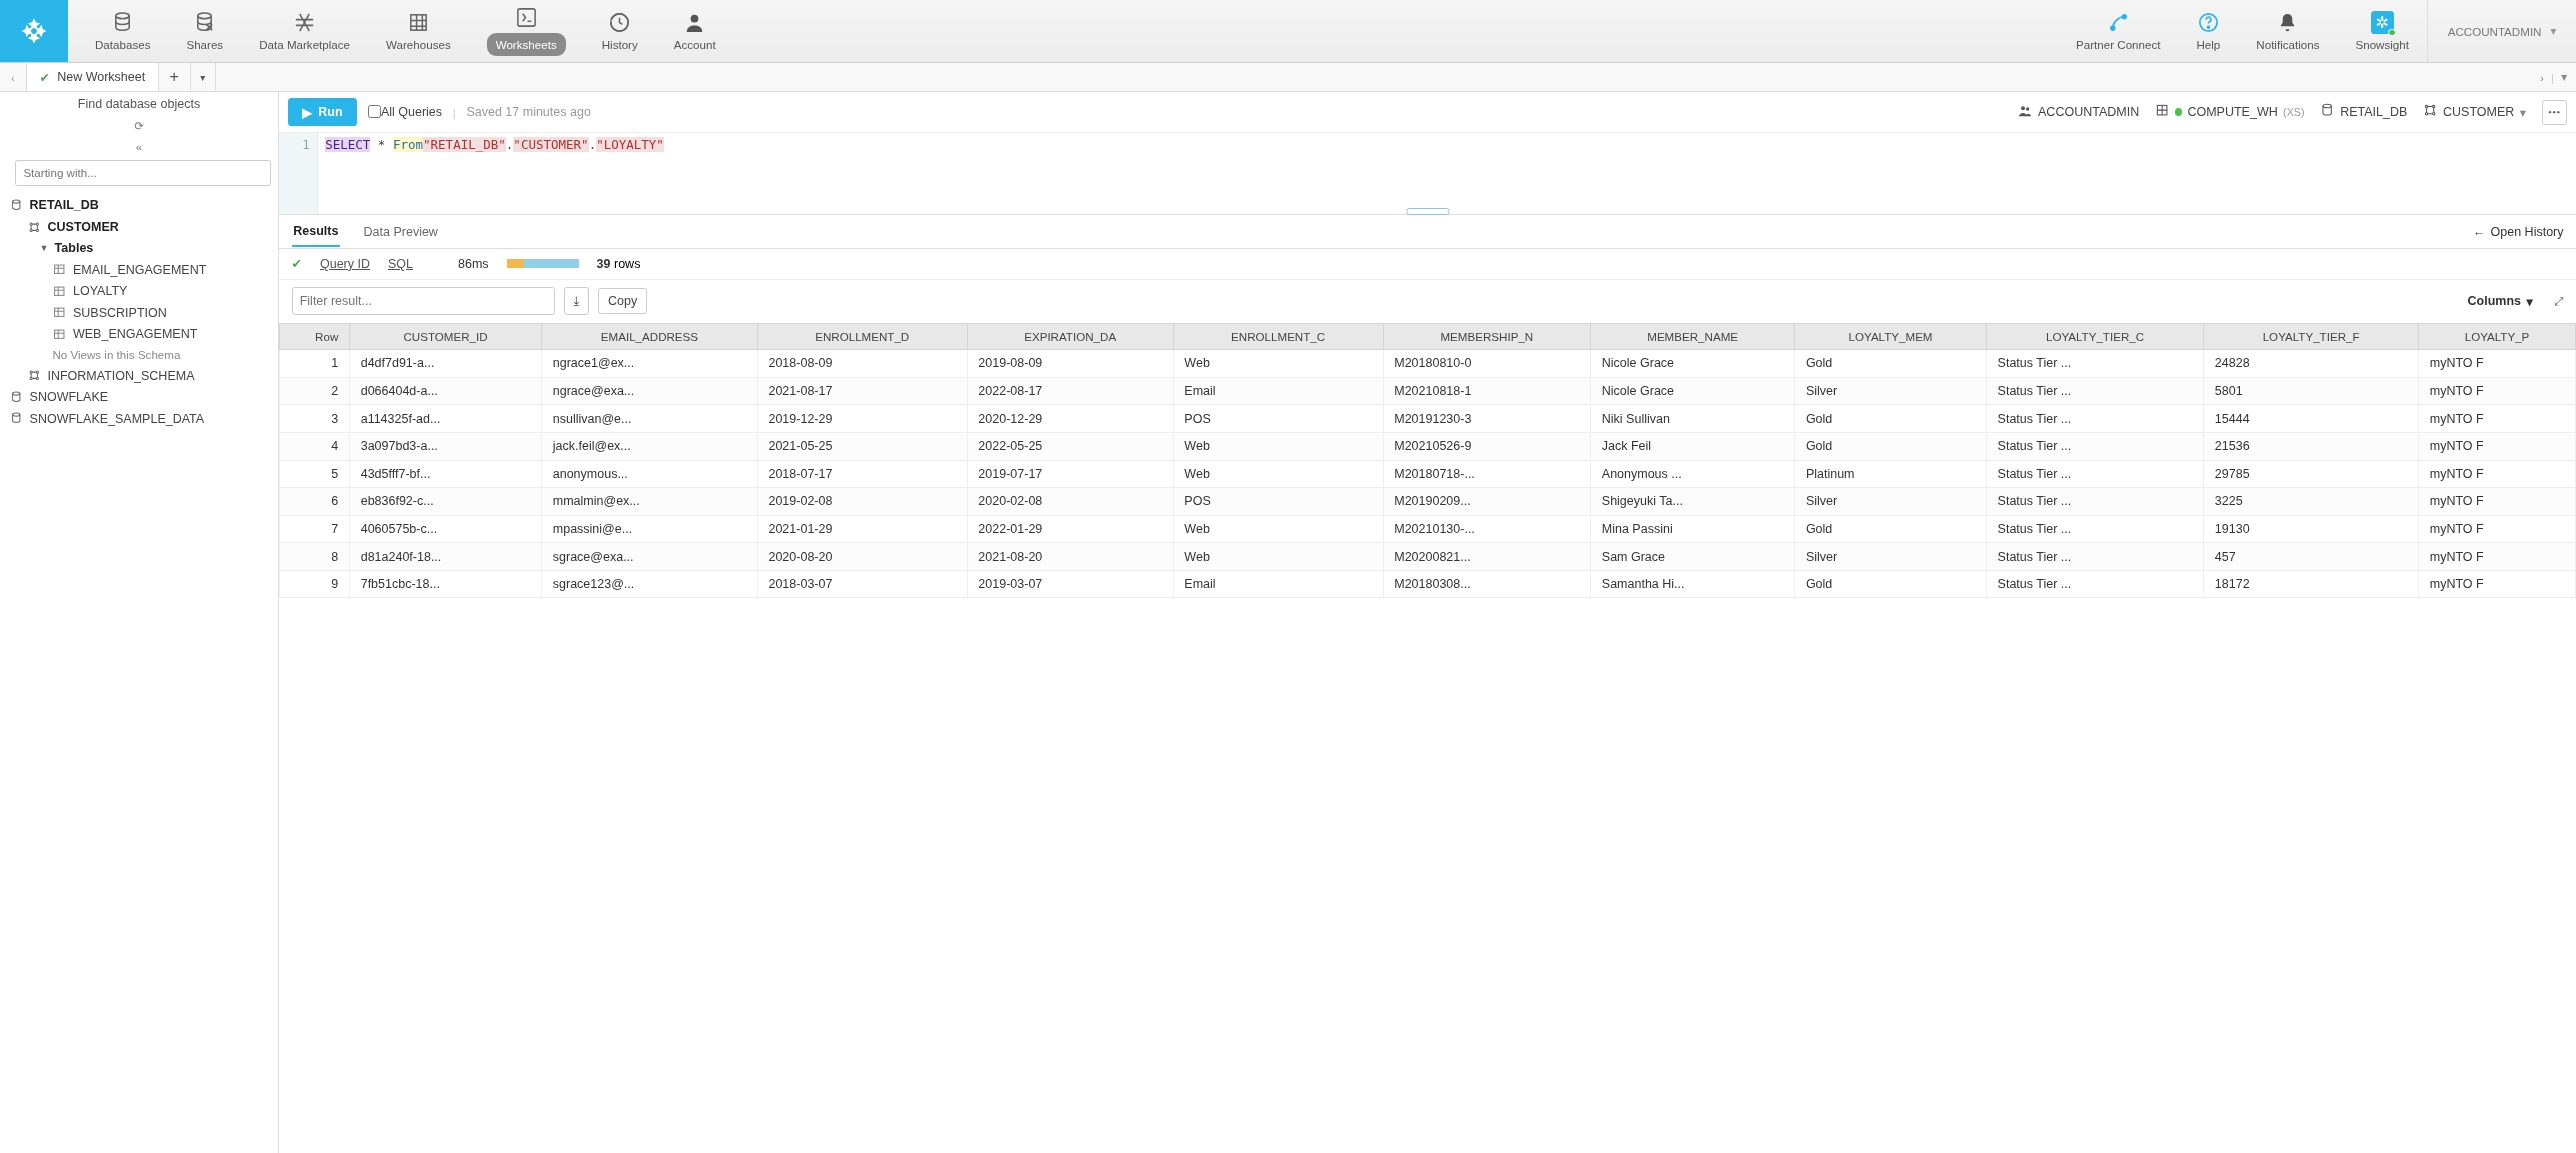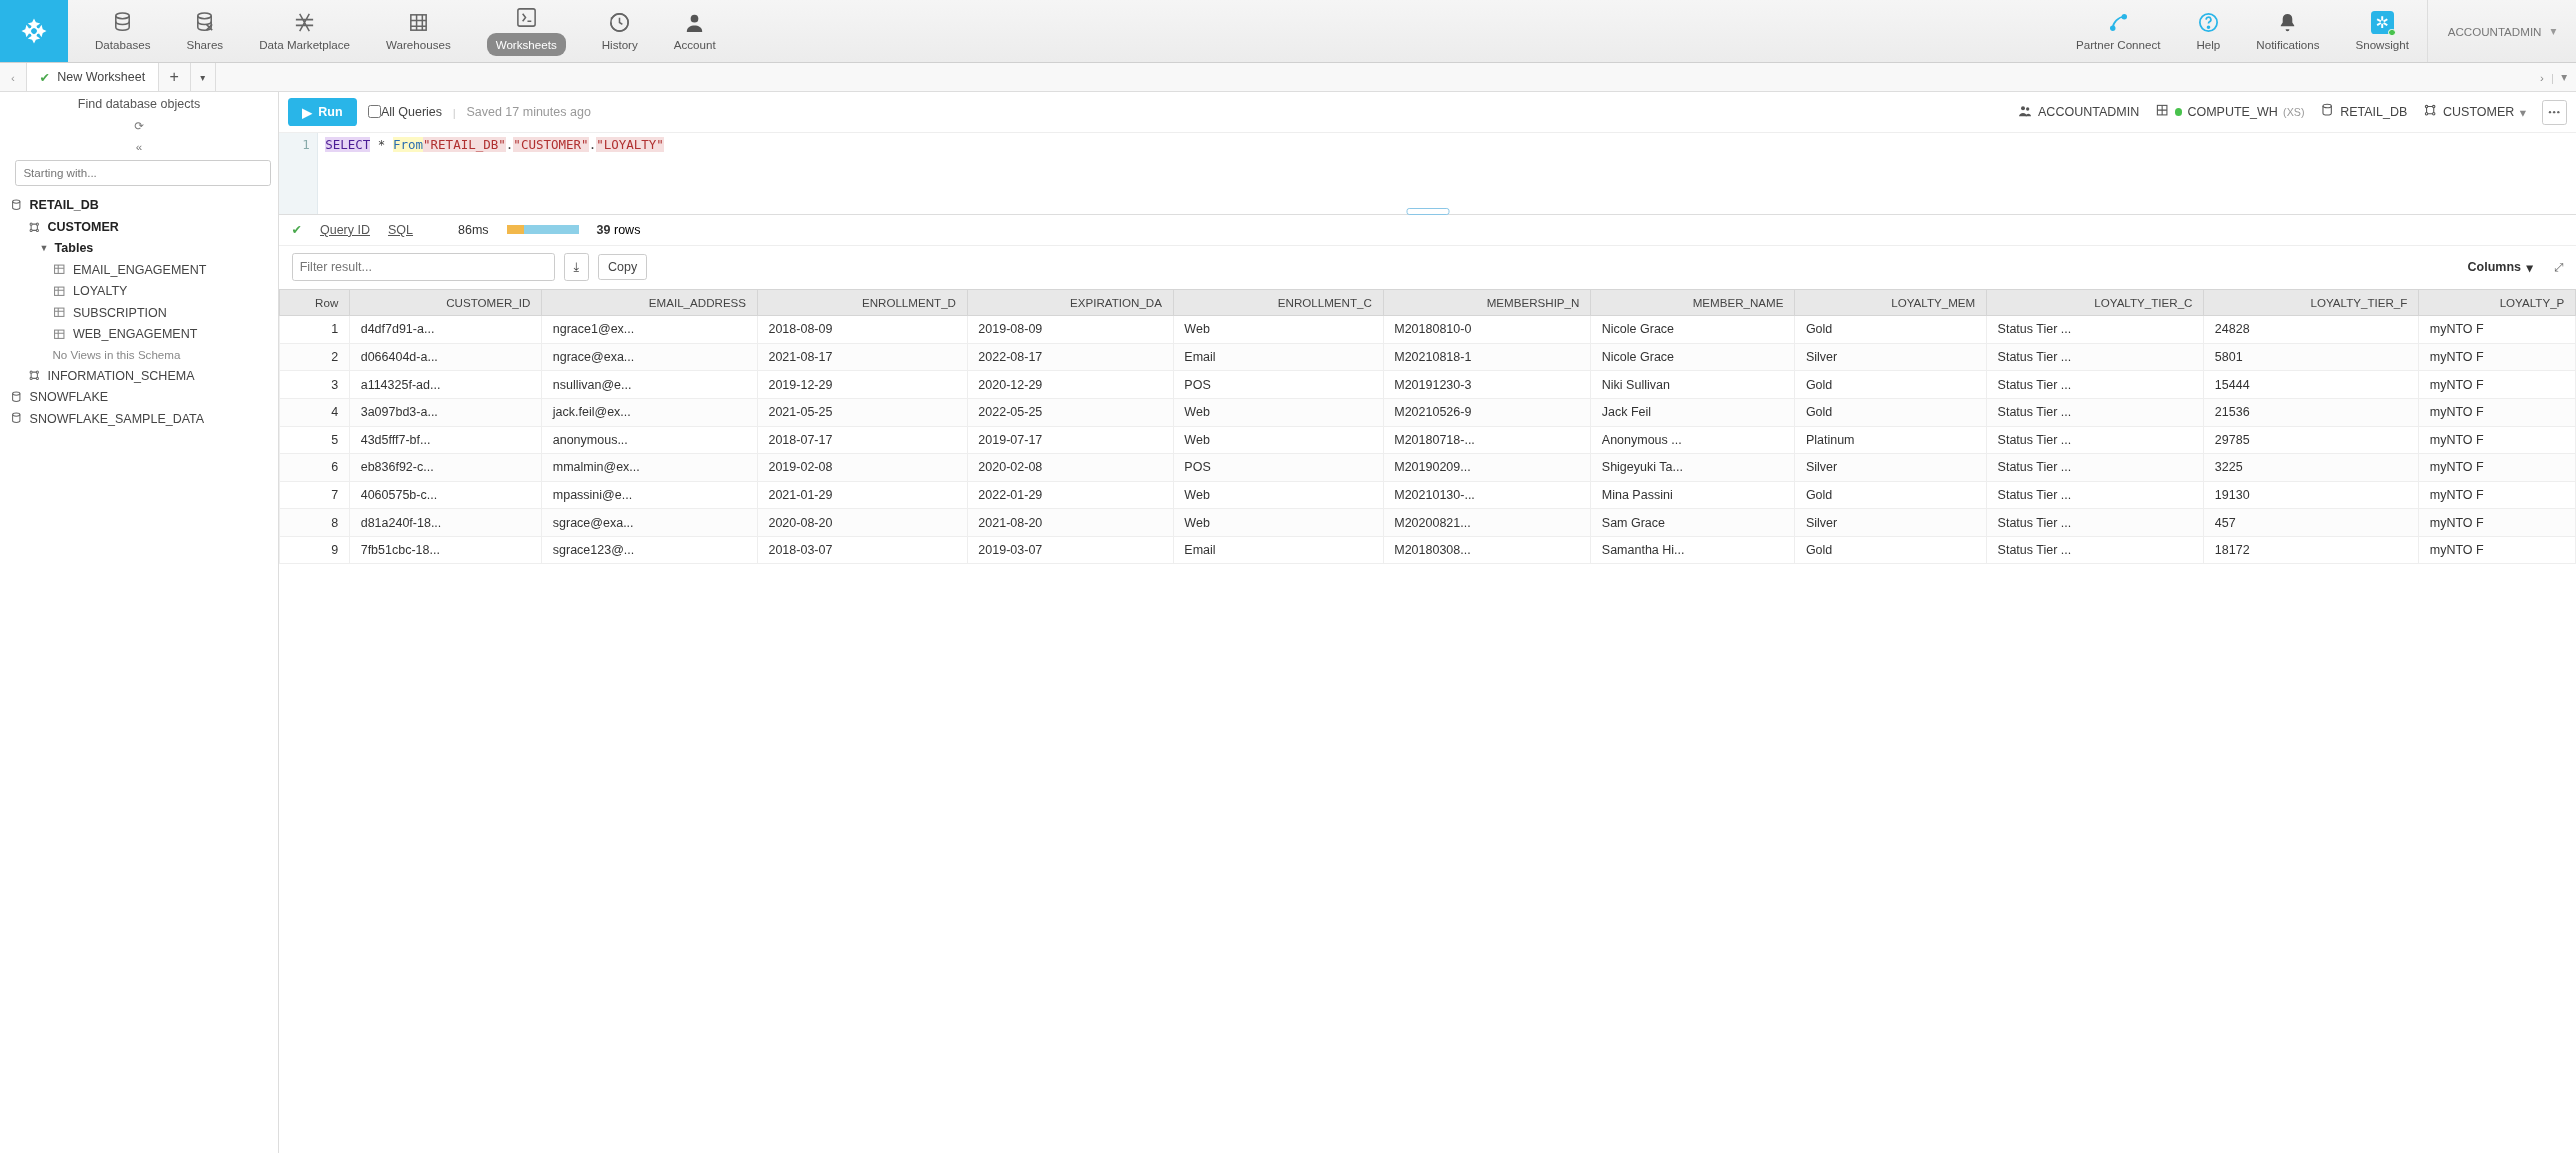--- a/index.html
+++ b/index.html
@@ -94,21 +94,21 @@
 .res-ctrls { display: flex; align-items: center; padding: 7.2px 12.5px; gap: 9px; }
 .res-ctrls input.filter { width: 263px; padding: 6.3px 7.2px; border: 0.9px solid #ccc; border-radius: 2.7px; font-size: 12.5px; }
 .btn-sm { border: 0.9px solid #ccc; background: #fff; border-radius: 2.7px; padding: 5.4px 9px; font-size: 12.5px; color: #444; cursor: pointer; display: flex; align-items: center; gap: 3.6px; }
 .res-ctrls .spacer { flex: 1; }
 .cols-btn { display: flex; align-items: center; gap: 5.4px; font-size: 12.5px; color: #333; font-weight: 600; cursor: pointer; }
 .expand-ic { color: #666; cursor: pointer; margin-left: 12.5px; }
 
 
 .grid-wrap { flex: 1; overflow: auto; }
 table.grid { border-collapse: collapse; width: max-content; min-width: 100%; }
-table.grid th { background: #e8e8e8; border: 0.9px solid #d5d5d5; padding: 6.3px 10.7px; font-size: 11.6px; color: #444; font-weight: 500; text-align: right; white-space: nowrap; position: sticky; top: 0; }
+table.grid th { background: #e8e8e8; border: 0.9px solid #d5d5d5; padding: 6.3px 10.7px; font-size: 11.6px; color: #444; font-weight: 500; text-align: center; white-space: nowrap; position: sticky; top: 0; }
 table.grid th.rn, table.grid td.rn { text-align: right; width: 70px; }
 table.grid td { border: 0.9px solid #eee; padding: 6.3px 10.7px; font-size: 12.5px; color: #333; white-space: nowrap; }
 table.grid tr:nth-child(even) td { background: #fcfcfc; }
 
 
 .svg { display: block; }
 </style>
 </head>
 <body>
 
@@ -415,20 +415,29 @@
           </div>
         </div>
       </div>
 
       <div class="editor">
         <div class="gutter"><span>1</span></div>
         <div class="code"><span class="kw">SELECT</span><span class="op"> * </span><span class="fn">From</span><span class="str">"RETAIL_DB"</span><span class="op">.</span><span class="str">"CUSTOMER"</span><span class="op">.</span><span class="str">"LOYALTY"</span></div>
         <div class="drag-handle"></div>
       </div>
 
+      <div class="res-tabs">
+        <div class="res-tab active">Results</div>
+        <div class="res-tab">Data Preview</div>
+        <div class="spacer"></div>
+        <div class="open-hist">
+          <span>←</span>
+          <span>Open History</span>
+        </div>
+      </div>
 
       <div class="res-meta">
         <span class="ok">✔</span>
         <span class="link">Query ID</span>
         <span class="link">SQL</span>
         <span style="margin-left:27px">86ms</span>
         <div class="bar">
             <div class="b1"></div>
             <div class="b2"></div>
           </div>

